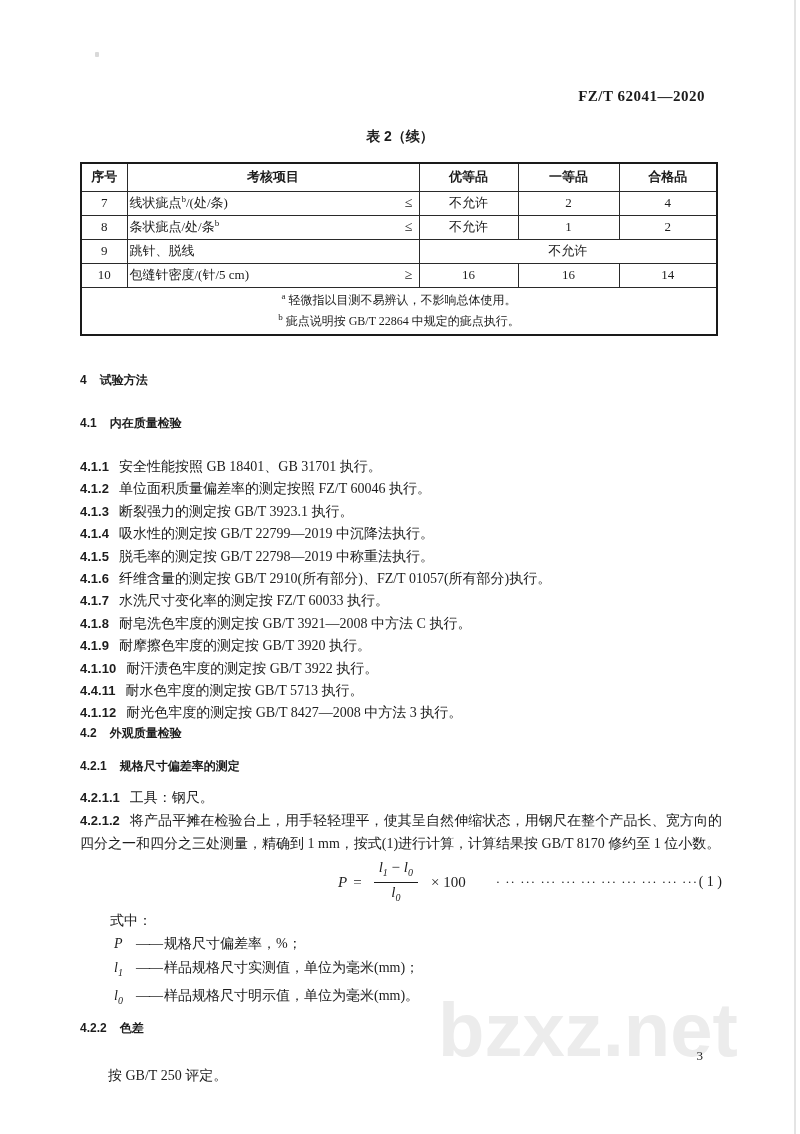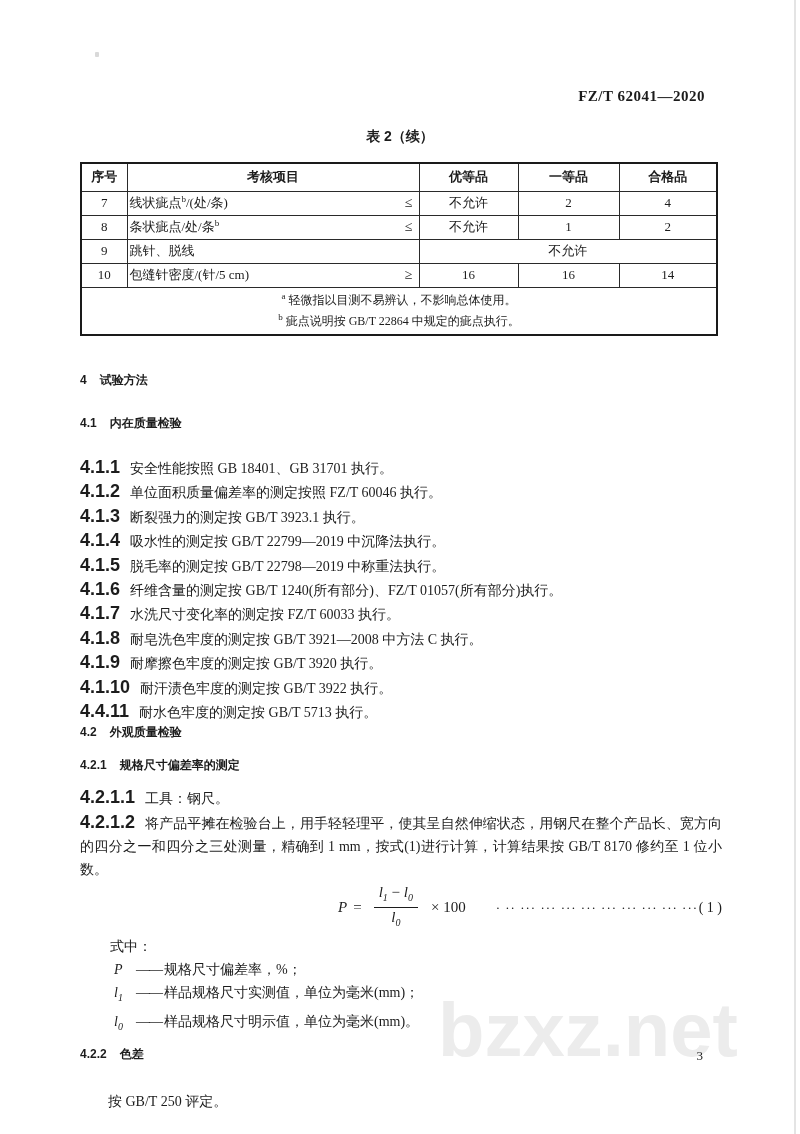--- a/index.html
+++ b/index.html
@@ -60,21 +60,21 @@
   .h-main, .h-sub {
     font-family: "Liberation Sans", sans-serif;
     font-weight: bold; font-size: 12px;
   }
   .h-main { margin-bottom: 26px; }
   .h-sub { margin-bottom: 24px; }
   .hnum { margin-right: 13px; }
   .clause { line-height: 22.4px; white-space: nowrap; }
   .cnum {
     font-family: "Liberation Sans", sans-serif;
-    font-weight: bold; font-size: 18px; margin-right: 10px;
+    font-weight: bold; font-size: 13px; margin-right: 10px;
   }
   .h-42 { margin-bottom: 16px; }
   .h-421 { margin-bottom: 12px; }
   .para { line-height: 23px; text-align: justify; }
   .formula-row {
     display: flex; align-items: center; margin-top: 4px; height: 46px;
   }
   .formula-spacer { width: 258px; flex: none; }
   .formula { display: flex; align-items: center; font-size: 15px; }
   .fvar { font-style: italic; font-family: "Liberation Serif", serif; }
@@ -197,26 +197,27 @@
 
   <div class="h-sub">
     <span class="hnum">4.1</span><span>内在质量检验</span>
   </div>
 
   <div class="clause"><span class="cnum">4.1.1</span><span>安全性能按照 GB 18401、GB 31701 执行。</span></div>
   <div class="clause"><span class="cnum">4.1.2</span><span>单位面积质量偏差率的测定按照 FZ/T 60046 执行。</span></div>
   <div class="clause"><span class="cnum">4.1.3</span><span>断裂强力的测定按 GB/T 3923.1 执行。</span></div>
   <div class="clause"><span class="cnum">4.1.4</span><span>吸水性的测定按 GB/T 22799—2019 中沉降法执行。</span></div>
   <div class="clause"><span class="cnum">4.1.5</span><span>脱毛率的测定按 GB/T 22798—2019 中称重法执行。</span></div>
-  <div class="clause"><span class="cnum">4.1.6</span><span>纤维含量的测定按 GB/T 1240(所有部分)、FZ/T 01057(所有部分)执行。</span></div>
+  <div class="clause"><span class="cnum">4.1.6</span><span>纤维含量的测定按 GB/T 2910(所有部分)、FZ/T 01057(所有部分)执行。</span></div>
   <div class="clause"><span class="cnum">4.1.7</span><span>水洗尺寸变化率的测定按 FZ/T 60033 执行。</span></div>
   <div class="clause"><span class="cnum">4.1.8</span><span>耐皂洗色牢度的测定按 GB/T 3921—2008 中方法 C 执行。</span></div>
   <div class="clause"><span class="cnum">4.1.9</span><span>耐摩擦色牢度的测定按 GB/T 3920 执行。</span></div>
   <div class="clause"><span class="cnum">4.1.10</span><span>耐汗渍色牢度的测定按 GB/T 3922 执行。</span></div>
   <div class="clause"><span class="cnum">4.4.11</span><span>耐水色牢度的测定按 GB/T 5713 执行。</span></div>
+  <div class="clause"><span class="cnum">4.1.12</span><span>耐光色牢度的测定按 GB/T 8427—2008 中方法 3 执行。</span></div>
 
   <div class="h-sub h-42">
     <span class="hnum">4.2</span><span>外观质量检验</span>
   </div>
 
   <div class="h-sub h-421">
     <span class="hnum">4.2.1</span><span>规格尺寸偏差率的测定</span>
   </div>
 
   <div class="clause"><span class="cnum">4.2.1.1</span><span>工具：钢尺。</span></div>

